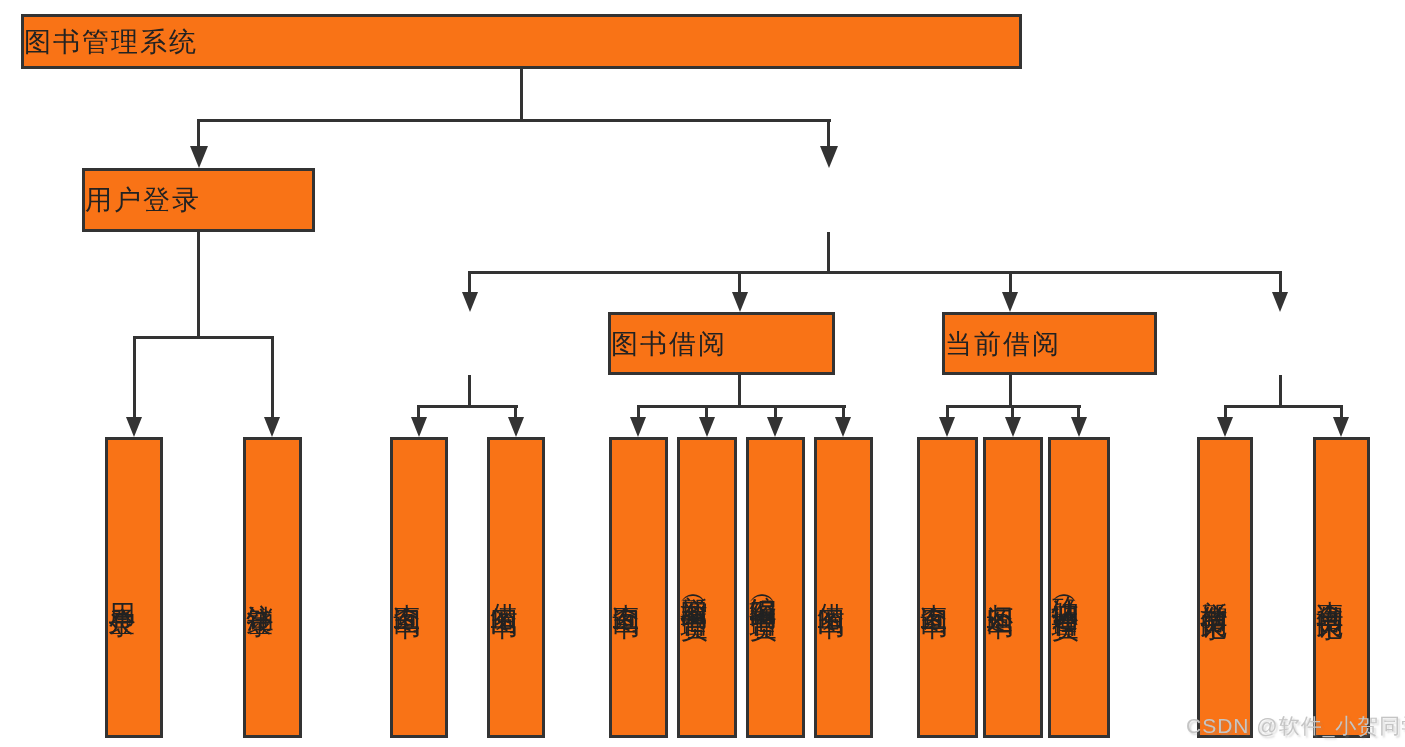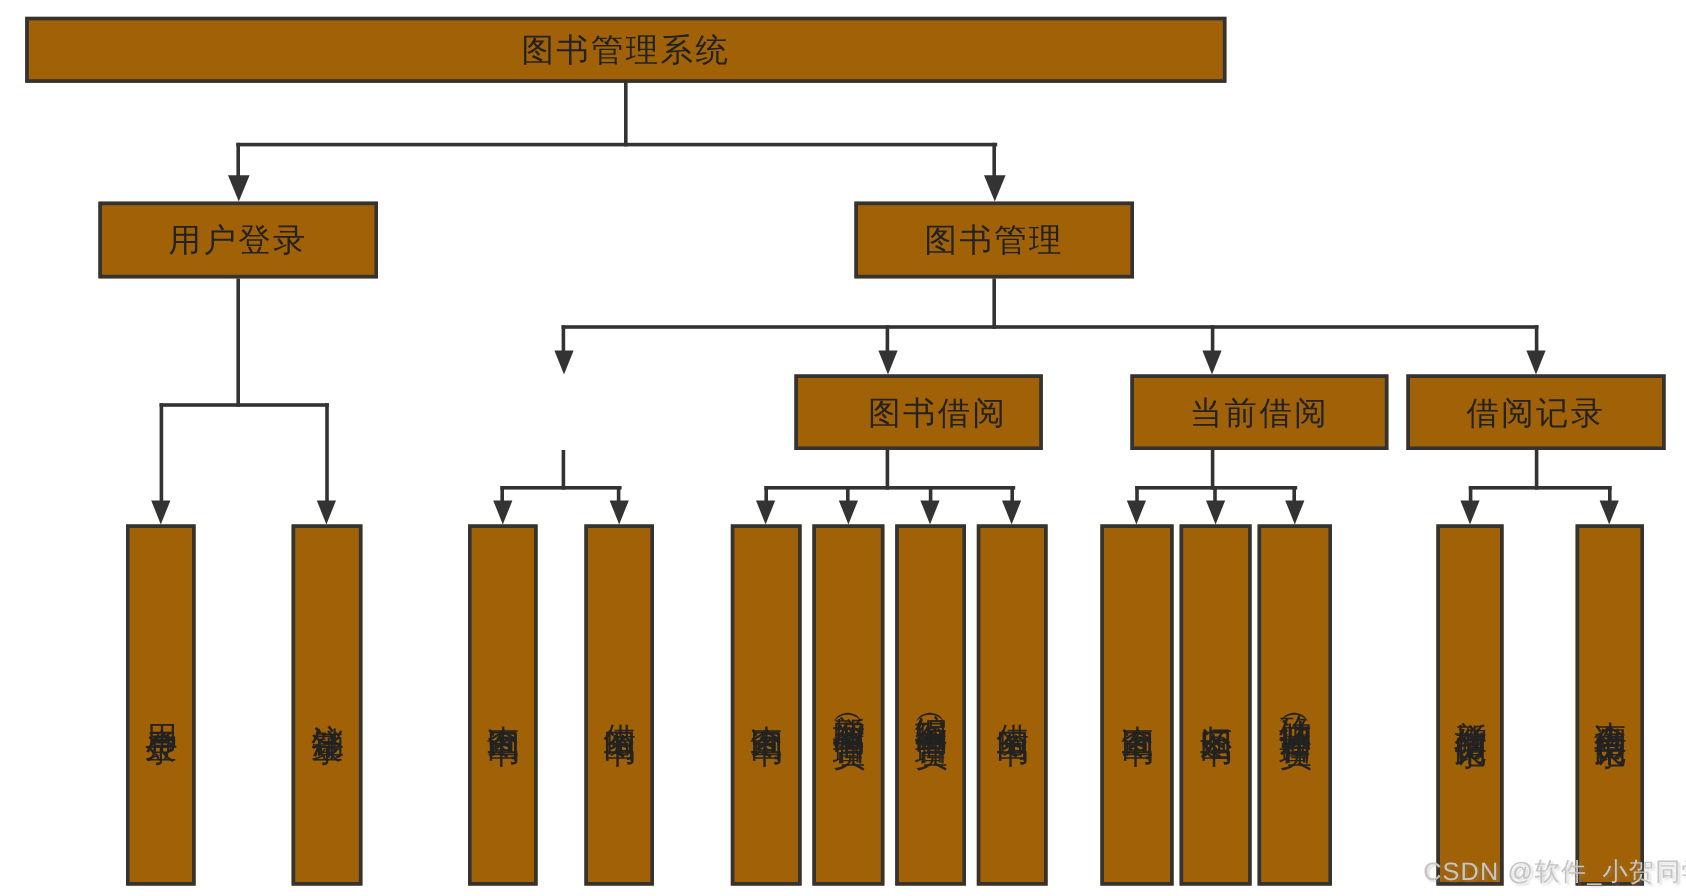--- a/index.html
+++ b/index.html
@@ -2,23 +2,23 @@
 <html style="--line: #333333; --text: #222222; --background: #ffffff; --watermark: #c5c5c5;"><head>
 <meta charset="utf-8">
 <style>
   html,body{margin:0;padding:0;background:#fff;}
   .stage{
     position:relative;width:1405px;height:747px;background:var(--background,#ffffff);
     font-family:"Liberation Sans","DejaVu Sans",sans-serif;overflow:hidden;
     color:var(--text,#222222);
   }
   .box{
-    position:absolute;box-sizing:border-box;background:#a16207;
+    position:absolute;box-sizing:border-box;background:#f97316;
     border:3px solid var(--line,#333333);
-    display:flex;align-items:center;justify-content:center;
+    display:flex;align-items:center;
   }
   .hlbl{font-size:27px;letter-spacing:2px;color:var(--text,#222222);white-space:nowrap;}
   .vlbl{
     writing-mode:vertical-rl;text-orientation:mixed;
     font-size:27px;letter-spacing:3px;line-height:1;
     color:var(--text,#222222);white-space:nowrap;
   }
   .vl,.hl{position:absolute;background:var(--line,#333333);}
   .vl{width:3px;}
   .hl{height:3px;}
@@ -51,50 +51,44 @@
   <div class="vl" style="left:520px;top:68px;height:54px;"></div>
   <div class="hl" style="left:197px;top:119px;width:634px;"></div>
   <div class="vl" style="left:197px;top:119px;height:29px;"></div>
   <div class="arrow-lg" style="left:190px;top:146px;"></div>
   <div class="vl" style="left:827px;top:119px;height:29px;"></div>
   <div class="arrow-lg" style="left:820px;top:146px;"></div>
 
   <div class="box" style="left:82px;top:168px;width:233px;height:64px;">
     <span class="hlbl">用户登录</span>
   </div>
-  <div class="box" style="left:712px;top:168px;width:233px;height:64px;">
-    <span class="hlbl">图书管理</span>
-  </div>
 
   <div class="vl" style="left:197px;top:232px;height:107px;"></div>
   <div class="hl" style="left:133px;top:336px;width:141px;"></div>
   <div class="vl" style="left:133px;top:336px;height:82px;"></div>
   <div class="arrow" style="left:126px;top:417px;"></div>
   <div class="vl" style="left:271px;top:336px;height:82px;"></div>
   <div class="arrow" style="left:264px;top:417px;"></div>
 
   <div class="vl" style="left:827px;top:232px;height:42px;"></div>
   <div class="hl" style="left:468px;top:271px;width:814px;"></div>
   <div class="vl" style="left:468px;top:271px;height:23px;"></div>
   <div class="arrow" style="left:462px;top:292px;"></div>
   <div class="vl" style="left:738px;top:271px;height:23px;"></div>
   <div class="arrow" style="left:732px;top:292px;"></div>
   <div class="vl" style="left:1009px;top:271px;height:23px;"></div>
   <div class="arrow" style="left:1002px;top:292px;"></div>
   <div class="vl" style="left:1279px;top:271px;height:23px;"></div>
   <div class="arrow" style="left:1272px;top:292px;"></div>
 
-  <div class="box" style="left:662px;top:312px;width:207px;height:63px;padding-left:32px;">
+  <div class="box" style="left:608px;top:312px;width:227px;height:63px;">
     <span class="hlbl">图书借阅</span>
   </div>
   <div class="box" style="left:942px;top:312px;width:215px;height:63px;">
     <span class="hlbl">当前借阅</span>
-  </div>
-  <div class="box" style="left:1172px;top:312px;width:216px;height:63px;">
-    <span class="hlbl">借阅记录</span>
   </div>
 
   <div class="vl" style="left:468px;top:375px;height:33px;"></div>
   <div class="hl" style="left:417px;top:405px;width:101px;"></div>
   <div class="vl" style="left:417px;top:405px;height:18px;"></div>
   <div class="arrow" style="left:411px;top:417px;"></div>
   <div class="vl" style="left:514px;top:405px;height:18px;"></div>
   <div class="arrow" style="left:508px;top:417px;"></div>
 
   <div class="vl" style="left:738px;top:375px;height:33px;"></div>

